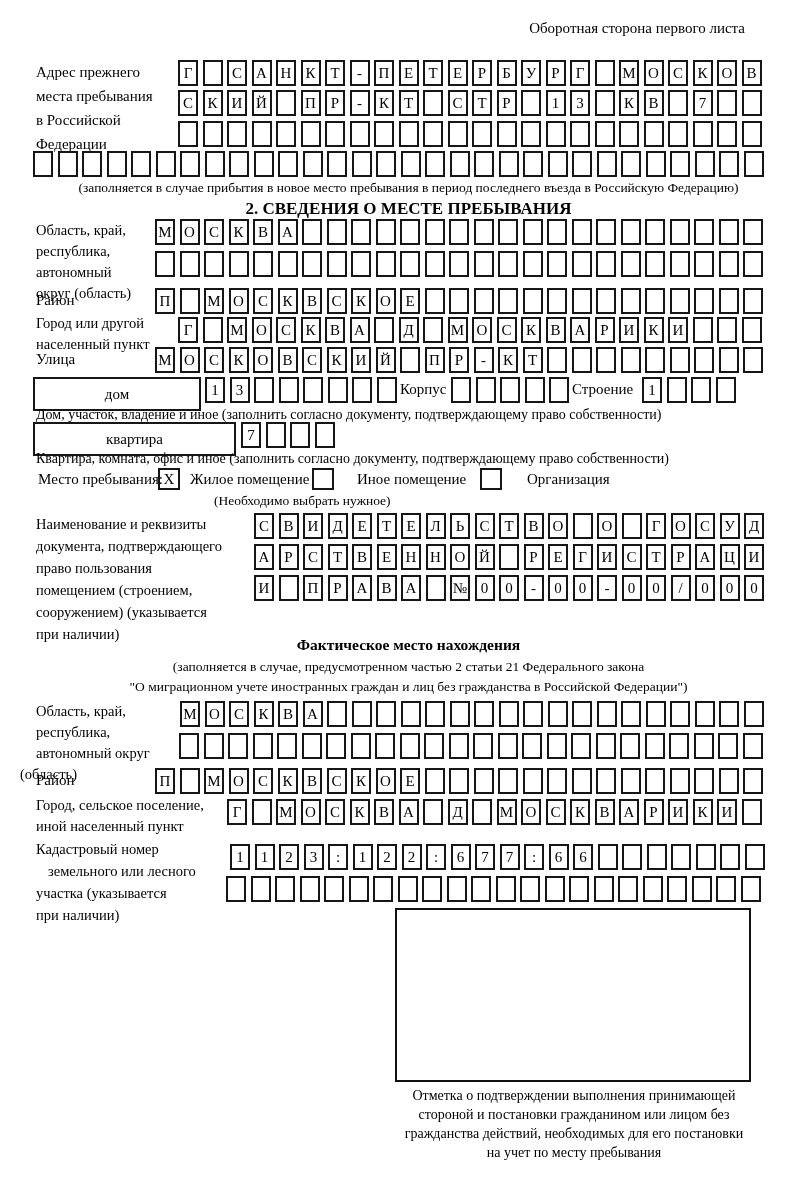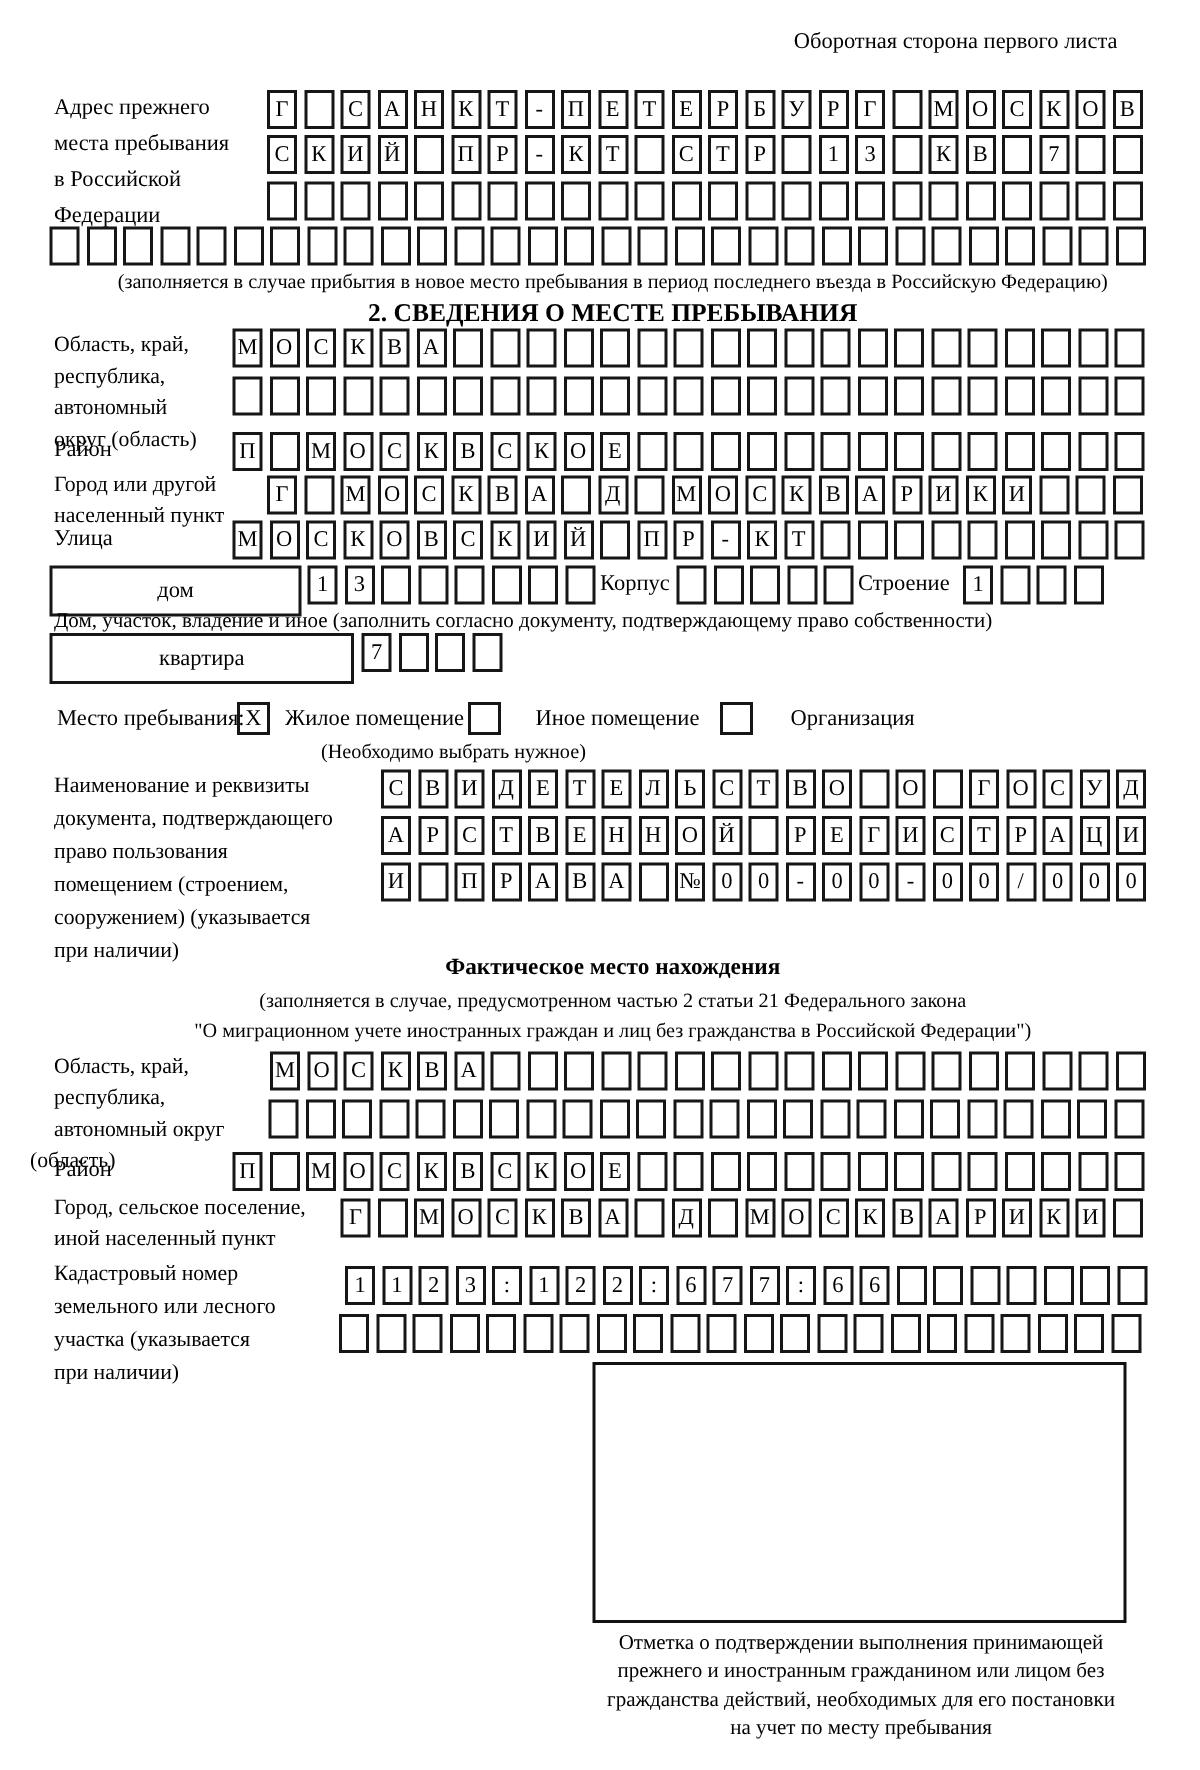--- a/index.html
+++ b/index.html
@@ -335,20 +335,21 @@
     </div>
   <div class="t s14" style="left:36px; top:407px;">Дом, участок, владение и иное (заполнить согласно документу, подтверждающему право собственности)</div>
 
   <div class="field-box" style="left:33px; top:422px; width:203px;">квартира</div>
   <div class="cells" style="left:241px; top:422px;">
       <span class="cell">7</span>
       <span class="cell"></span>
       <span class="cell"></span>
       <span class="cell"></span>
     </div>
+  <div class="t s14" style="left:36px; top:451px;">Квартира, комната, офис и иное (заполнить согласно документу, подтверждающему право собственности)</div>
 
   <div class="t" style="left:38px; top:471px;">Место пребывания:</div>
   <div class="checkbox" style="left:158px; top:468px;">X</div>
   <div class="t" style="left:190px; top:471px;">Жилое помещение</div>
   <div class="checkbox" style="left:312px; top:468px;"></div>
   <div class="t" style="left:357px; top:471px;">Иное помещение</div>
   <div class="checkbox" style="left:480px; top:468px;"></div>
   <div class="t" style="left:527px; top:471px;">Организация</div>
   <div class="t s135" style="left:214px; top:493px;">(Необходимо выбрать нужное)</div>
 
@@ -539,21 +540,21 @@
       <span class="cell">В</span>
       <span class="cell">А</span>
       <span class="cell">Р</span>
       <span class="cell">И</span>
       <span class="cell">К</span>
       <span class="cell">И</span>
       <span class="cell"></span>
     </div>
 
   <div class="t s145" style="left:36px; top:841px;">Кадастровый номер</div>
-  <div class="t s145" style="left:36px; top:863px;">земельного или лесного</div>
+  <div class="t s145" style="left:48px; top:863px;">земельного или лесного</div>
   <div class="t s145" style="left:36px; top:885px;">участка (указывается</div>
   <div class="t s145" style="left:36px; top:907px;">при наличии)</div>
   <div class="cells" style="left:230px; top:844px;">
       <span class="cell">1</span>
       <span class="cell">1</span>
       <span class="cell">2</span>
       <span class="cell">3</span>
       <span class="cell">:</span>
       <span class="cell">1</span>
       <span class="cell">2</span>
@@ -594,18 +595,18 @@
       <span class="cell"></span>
       <span class="cell"></span>
       <span class="cell"></span>
       <span class="cell"></span>
       <span class="cell"></span>
     </div>
 
   <div class="stamp-box" style="left:395px; top:908px; width:356px; height:174px;"></div>
   <div class="stamp-caption" style="left:378px; top:1086px; width:392px;">
     <div>Отметка о подтверждении выполнения принимающей</div>
-    <div>прежнего и иностранным гражданином или лицом без</div>
+    <div>стороной и постановки гражданином или лицом без</div>
     <div>гражданства действий, необходимых для его постановки</div>
     <div>на учет по месту пребывания</div>
   </div>
 
 </div>
 
 </body></html>

